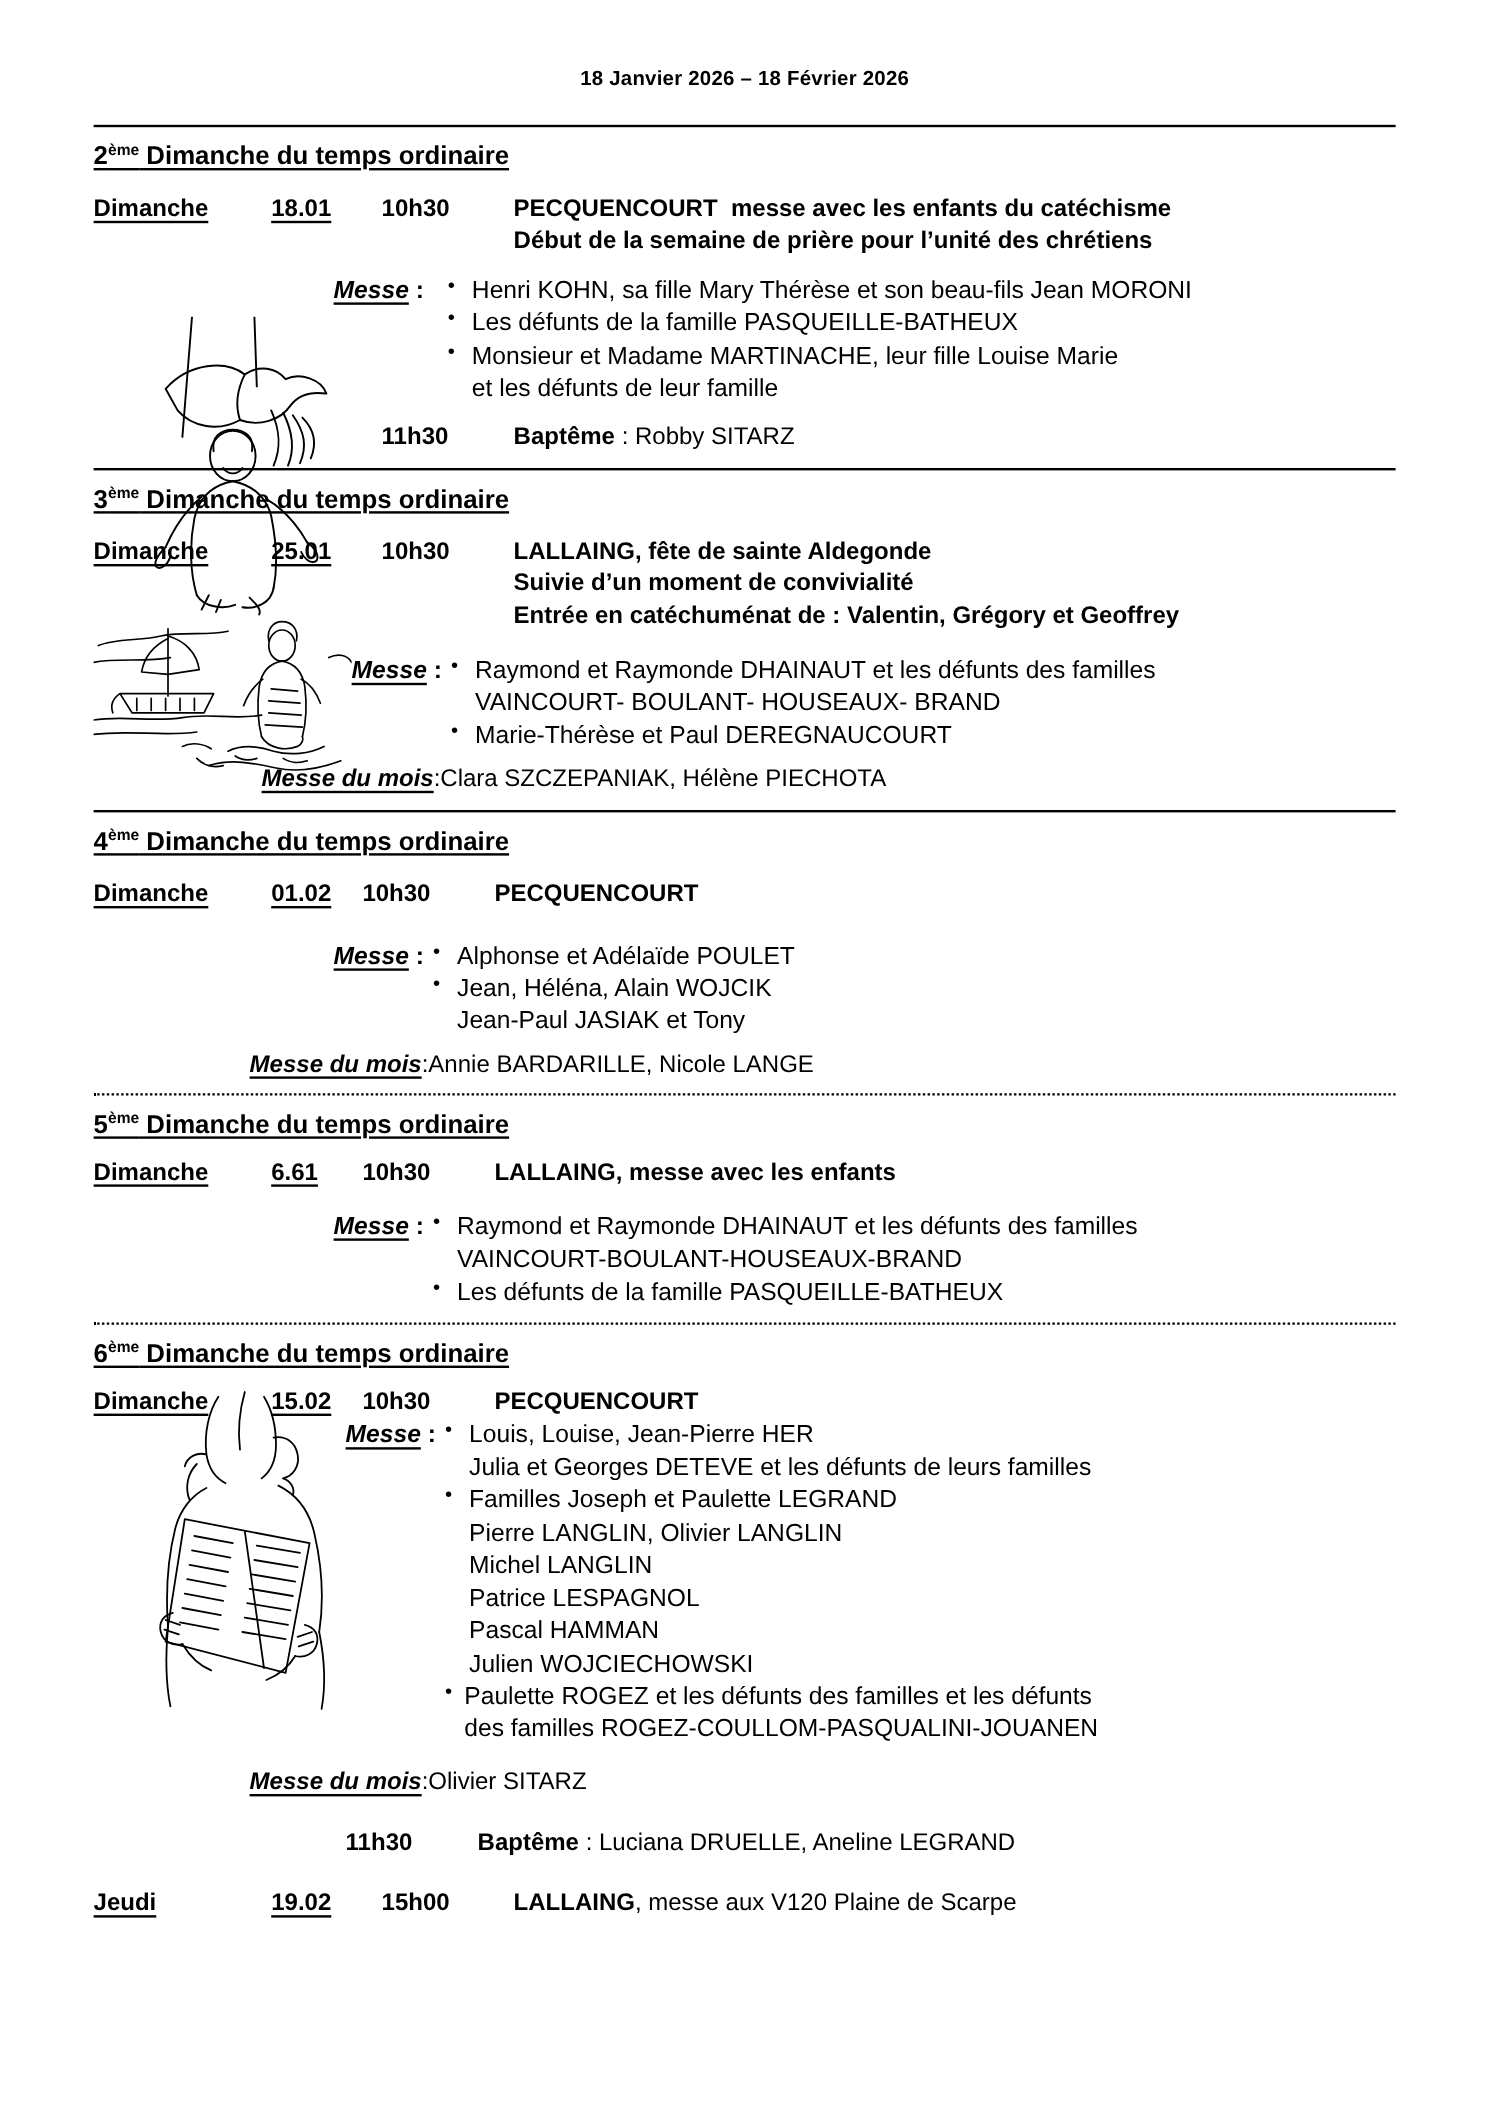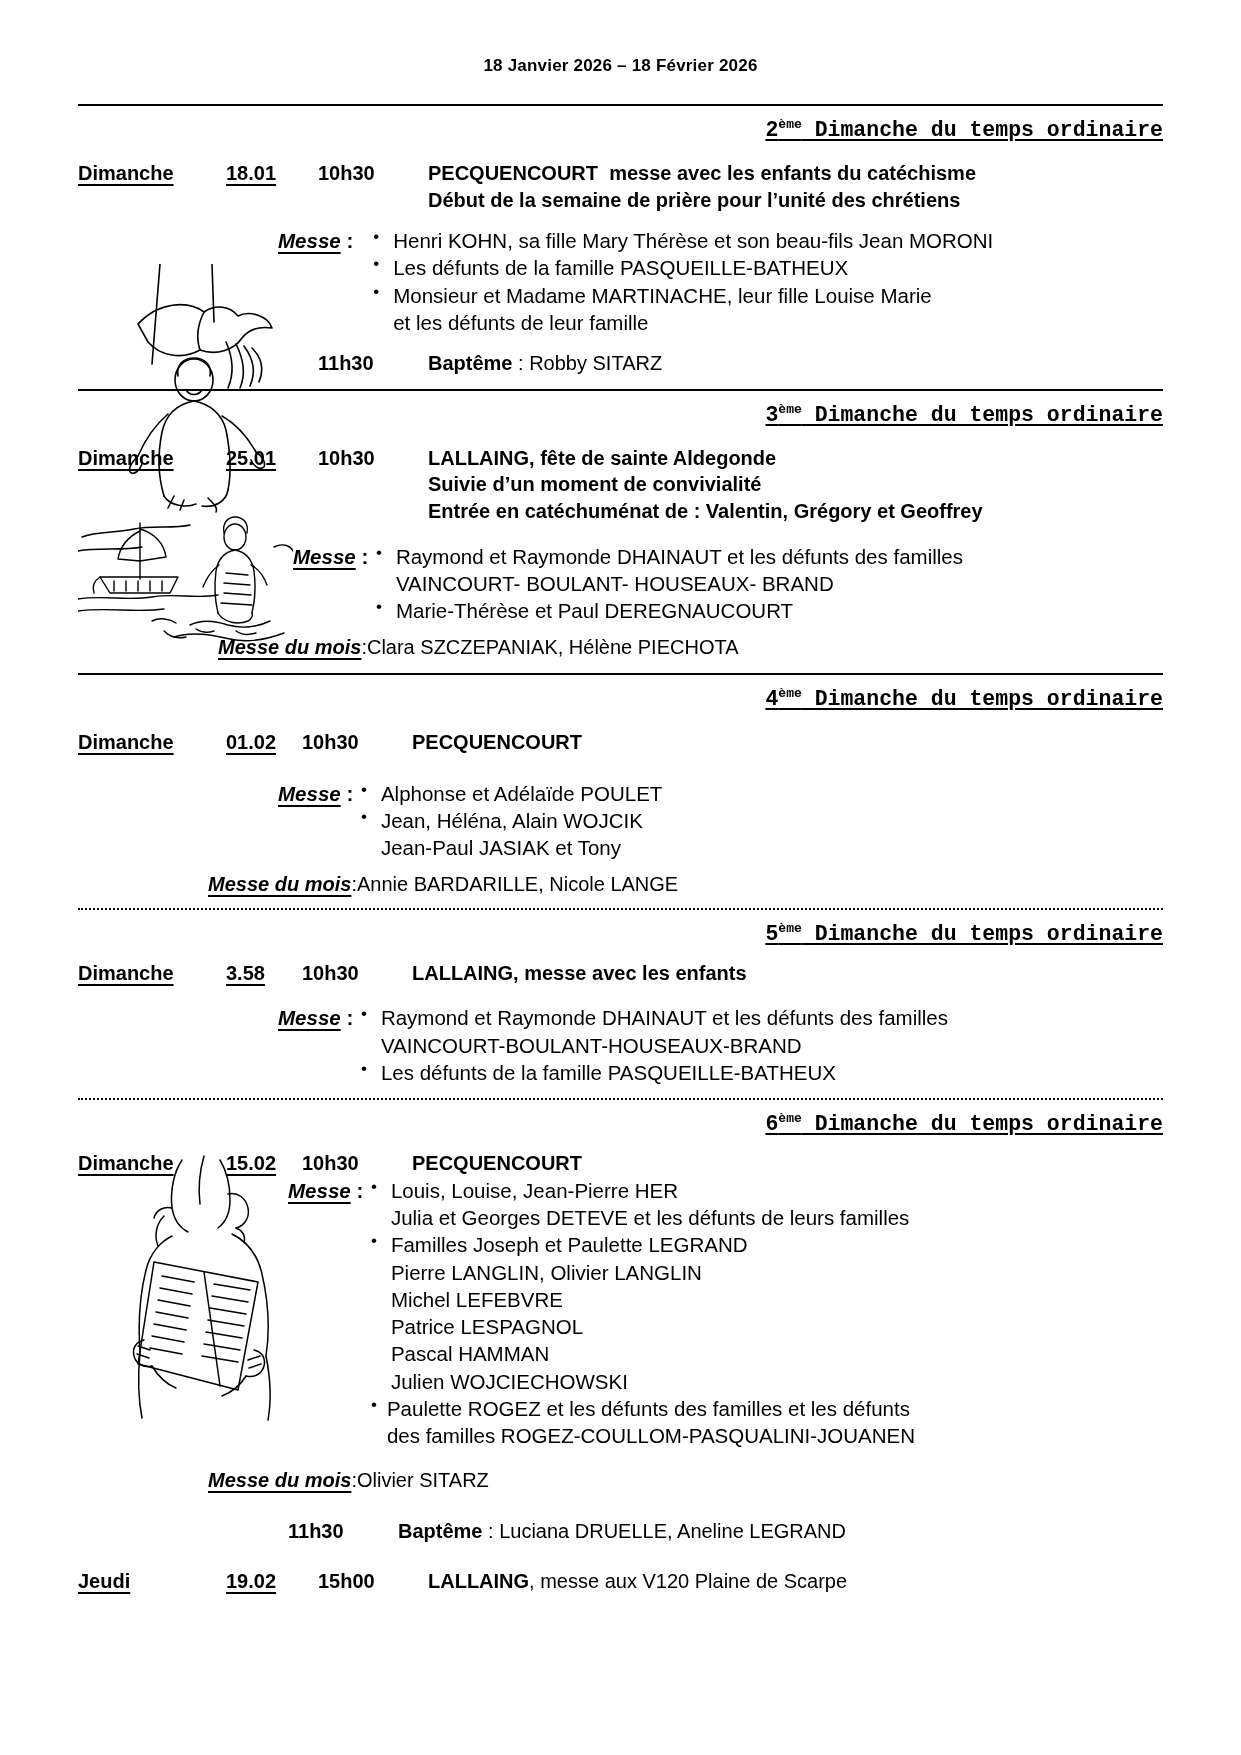--- a/index.html
+++ b/index.html
@@ -31,26 +31,25 @@
     border-top: 2.4px solid #000;
     margin: 28px 0 0 0;
     height: 0;
   }
   .rule-dotted {
     border-top: 2px dotted #000;
     margin: 4px 0 0 0;
     height: 0;
   }
   .section-heading {
-    text-align: right;
+    text-align: left;
     font-weight: bold;
     font-size: 21.5px;
     margin: 12px 0 0 0;
     padding: 0;
-    font-family: Liberation Mono, monospace;
   }
   .section-heading span.u {
     text-decoration: underline;
     text-underline-offset: 3px;
   }
   .sup {
     font-size: 13px;
     vertical-align: super;
     line-height: 0;
   }
@@ -347,21 +346,21 @@
     <div class="rule-dotted" style="margin-top:10px;"></div>
   </div>
 
   <div class="block">
     <div class="section-heading"><span class="u"><span>5</span><span class="sup">ème</span><span> Dimanche du temps ordinaire</span></span></div>
 
     <div class="spacer-14"></div>
 
     <div class="row">
       <div class="col-day">Dimanche</div>
-      <div class="col-date nar">3.58</div>
+      <div class="col-date nar">6.61</div>
       <div class="col-time">10h30</div>
       <div class="col-text">
         <span class="place">LALLAING, messe avec les enfants</span>
       </div>
     </div>
 
     <div class="spacer-18"></div>
 
     <div class="messe-row indent-200">
       <span class="messe-label">Messe</span>
@@ -421,21 +420,21 @@
 
     <div class="messe-row" style="padding-left:210px;">
       <span class="messe-label">Messe</span>
         <span class="messe-colon"> : </span>
       <ul class="intentions">
         <li><span>Louis, Louise, Jean-Pierre HER</span>
           <span class="sub">Julia et Georges DETEVE et les défunts de leurs familles</span>
         </li>
         <li><span>Familles Joseph et Paulette LEGRAND</span>
           <span class="sub">Pierre LANGLIN, Olivier LANGLIN</span>
-          <span class="sub">Michel LEFEBVRE</span>
+          <span class="sub">Michel LANGLIN</span>
           <span class="sub"> Patrice LESPAGNOL</span>
           <span class="sub">Pascal HAMMAN</span>
           <span class="sub">Julien WOJCIECHOWSKI</span>
         </li>
         <li style="padding-left:18px;"><span>Paulette ROGEZ et les défunts des familles et les défunts</span>
           <span class="sub"> des familles ROGEZ-COULLOM-PASQUALINI-JOUANEN</span>
         </li>
       </ul>
     </div>
 

